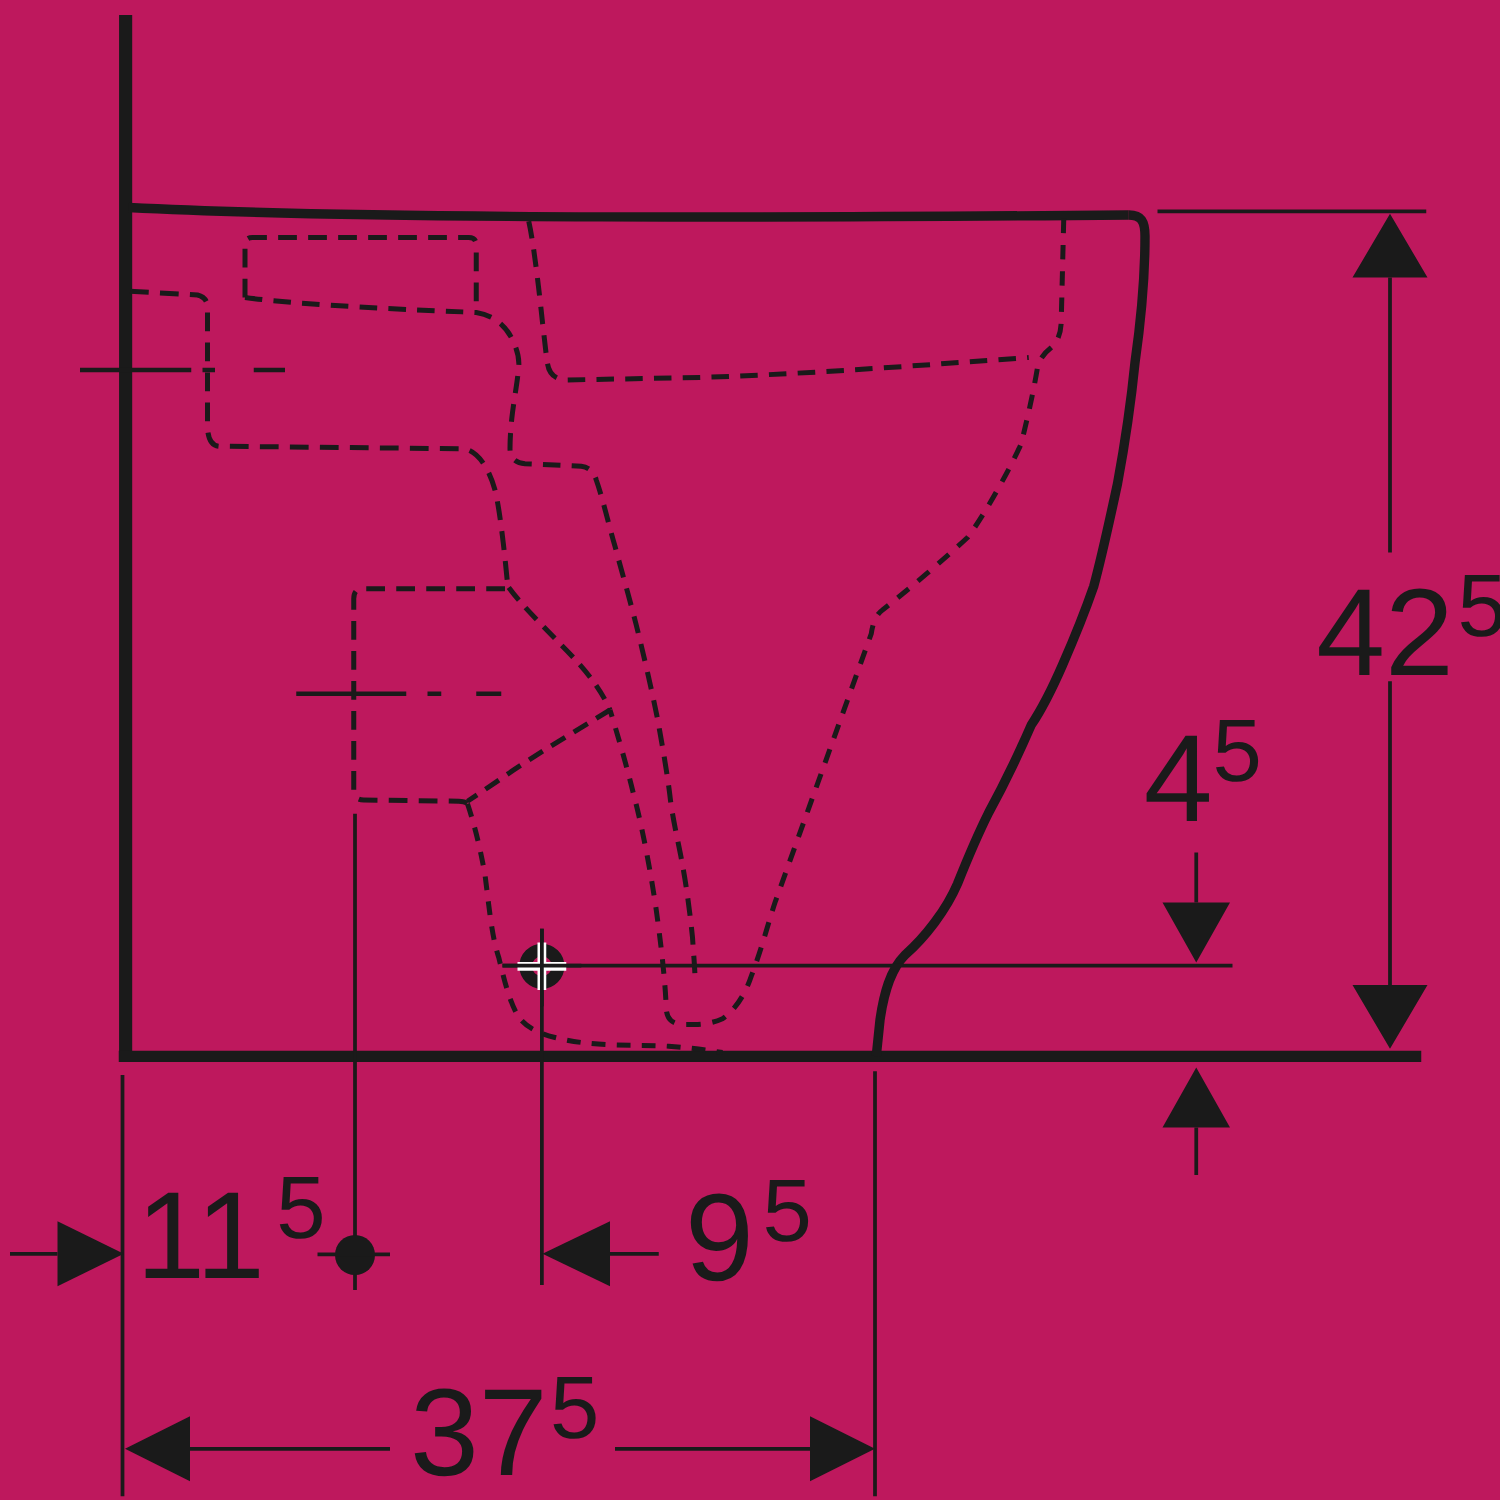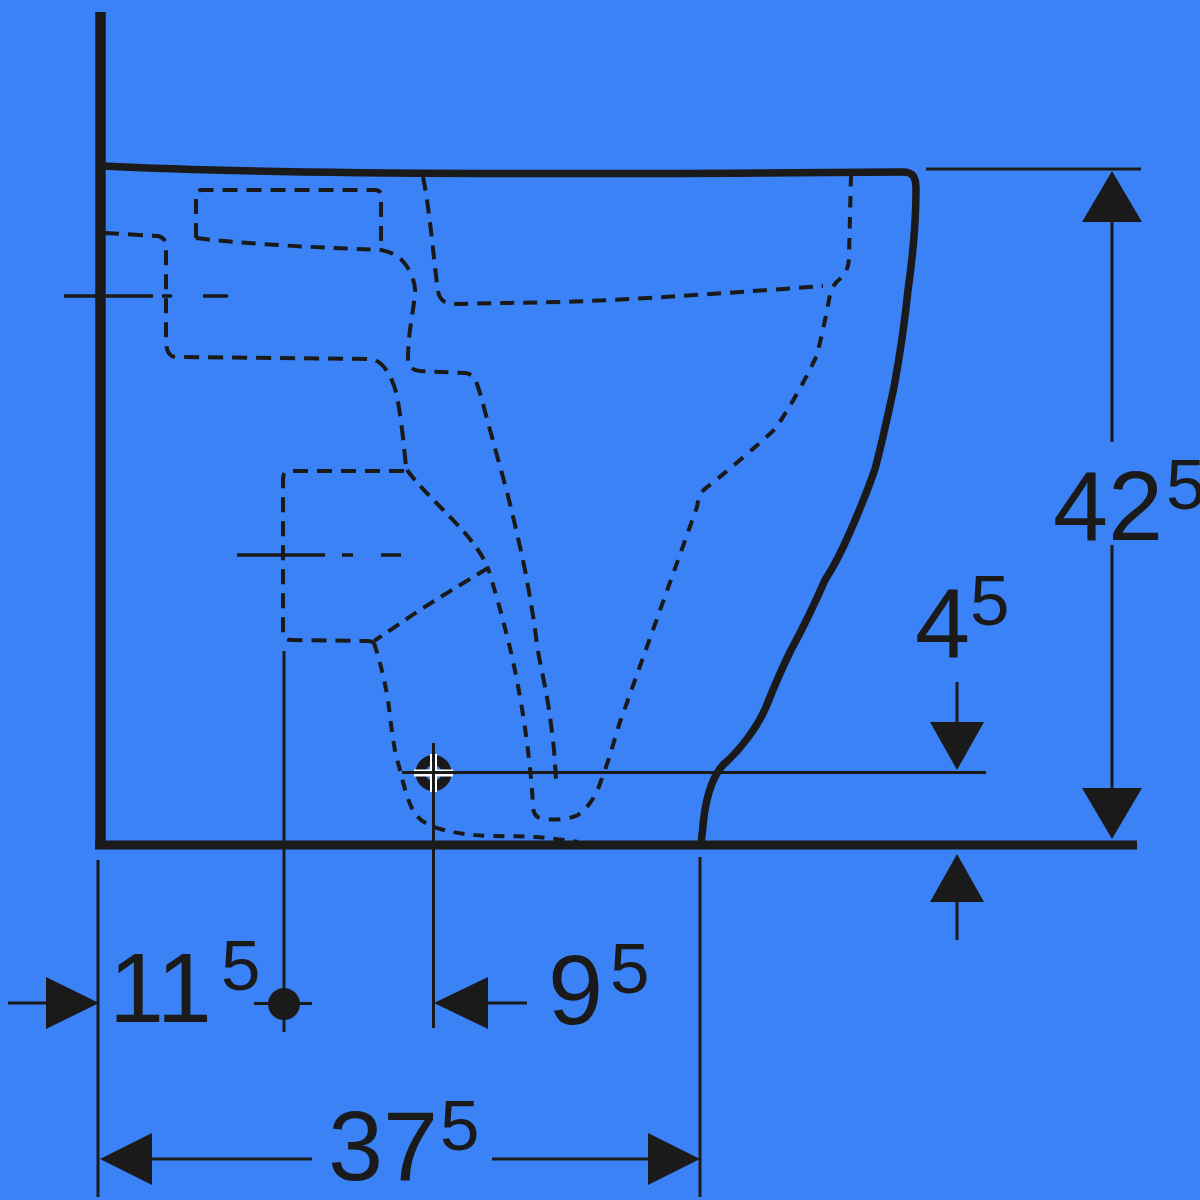--- a/index.html
+++ b/index.html
@@ -1,16 +1,16 @@
 <!DOCTYPE html>
 <html><head>
 <meta charset="utf-8">
 <style>
   html,body{margin:0;padding:0;background:#ffffff;}
-  .wrap{width:1200px;height:1200px;position:relative;background:#3b82f6;}
+  .wrap{width:1200px;height:1200px;position:relative;background:#be185d;}
   svg{display:block;}
   text{font-family:"Liberation Sans", sans-serif;fill:#1a1a1a;}
 </style>
 </head>
 <body>
 <div class="wrap">
 <svg width="1200" height="1200" viewBox="0 0 1200 1200">
   <g fill="none" stroke="#1a1a1a" stroke-linecap="butt">
 
     <path d="M100.5,12 V848" stroke-width="10.5"></path>

